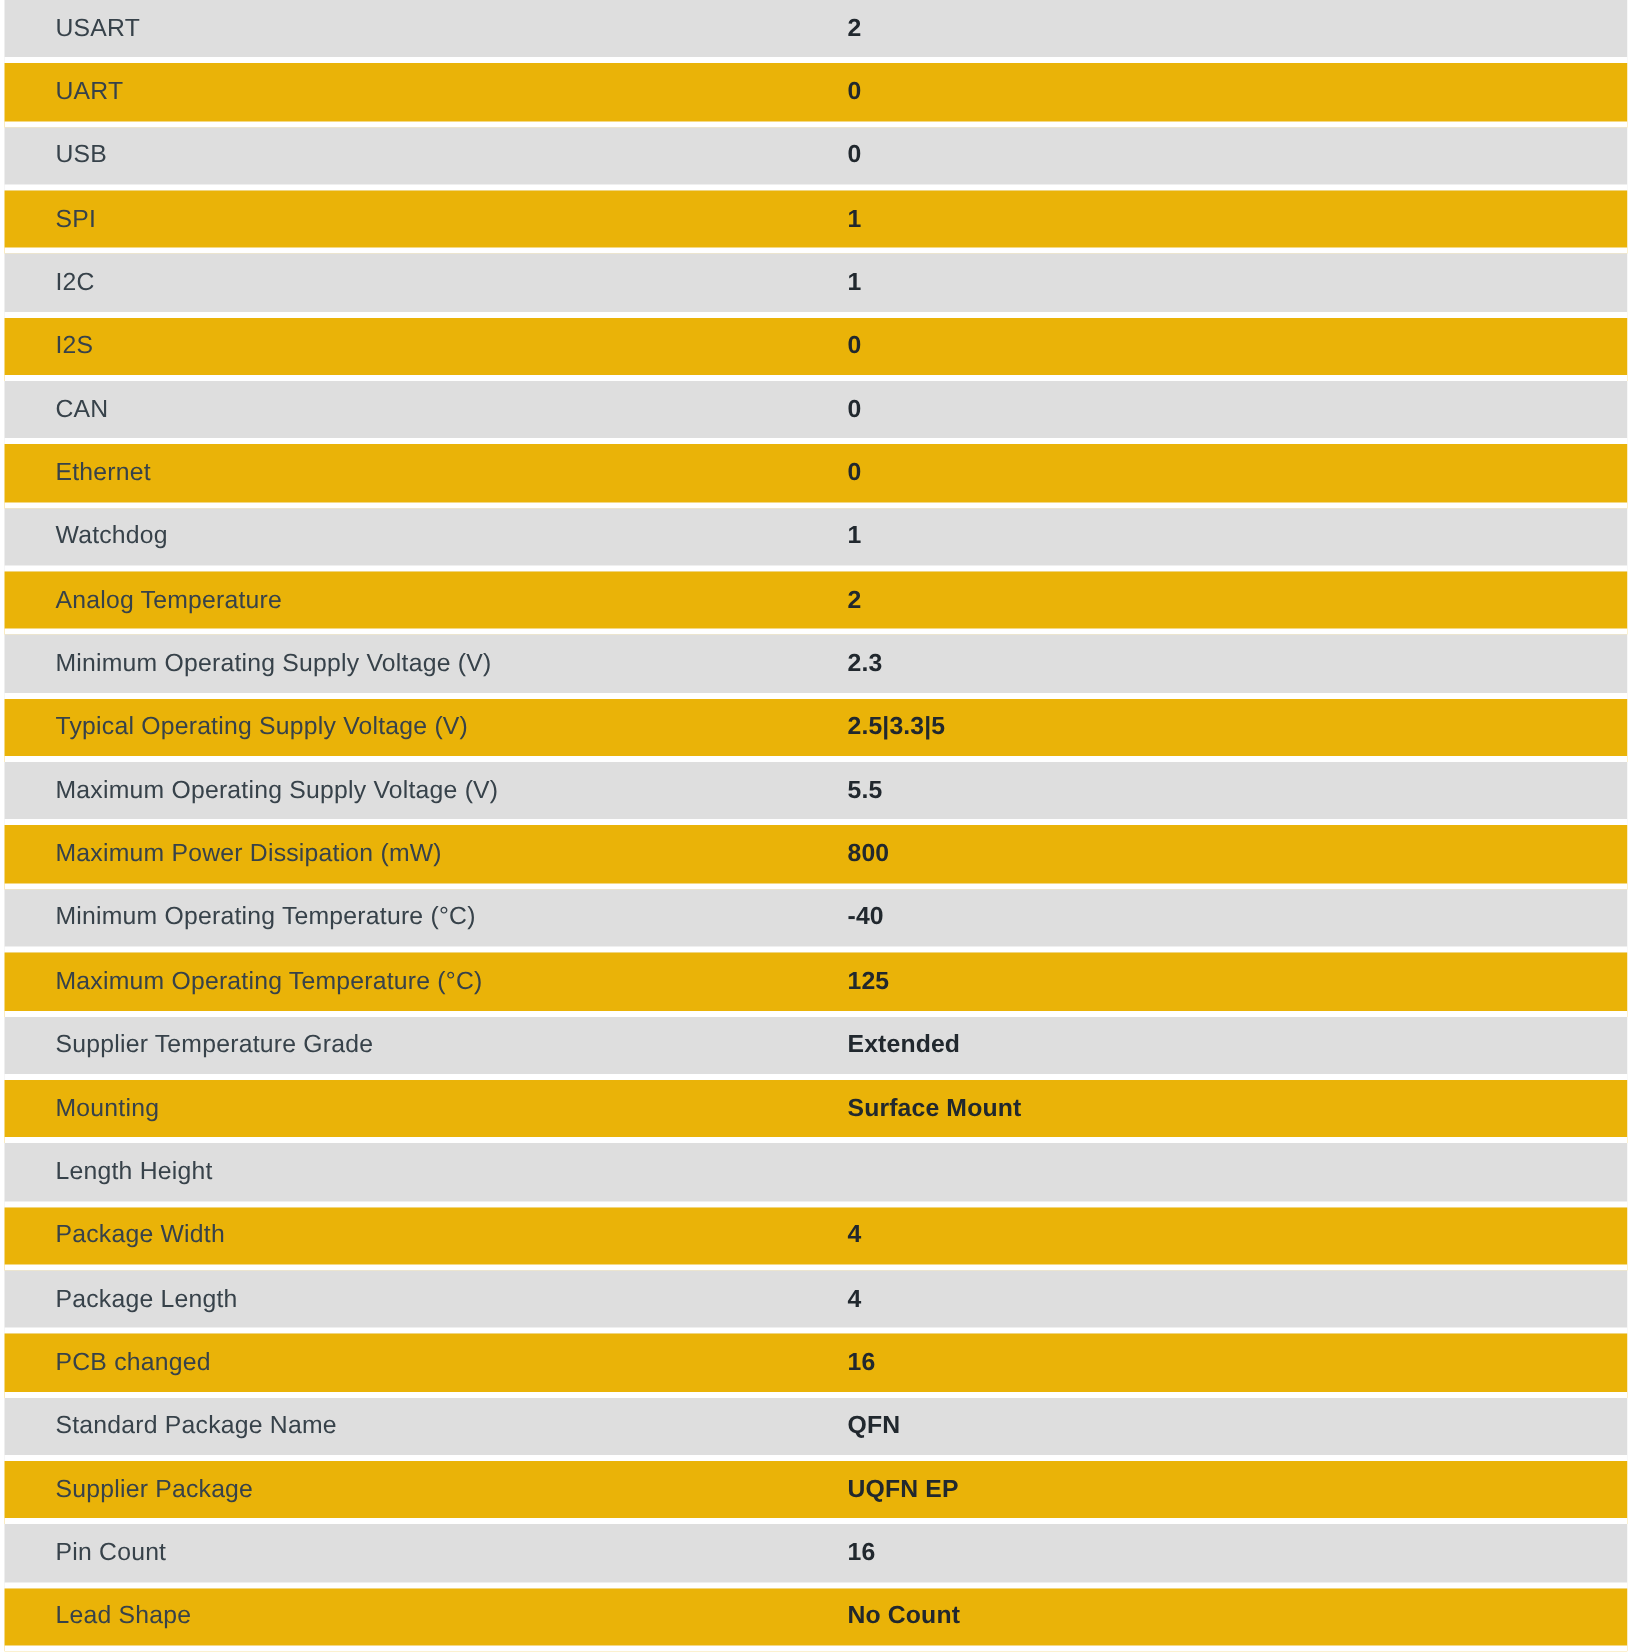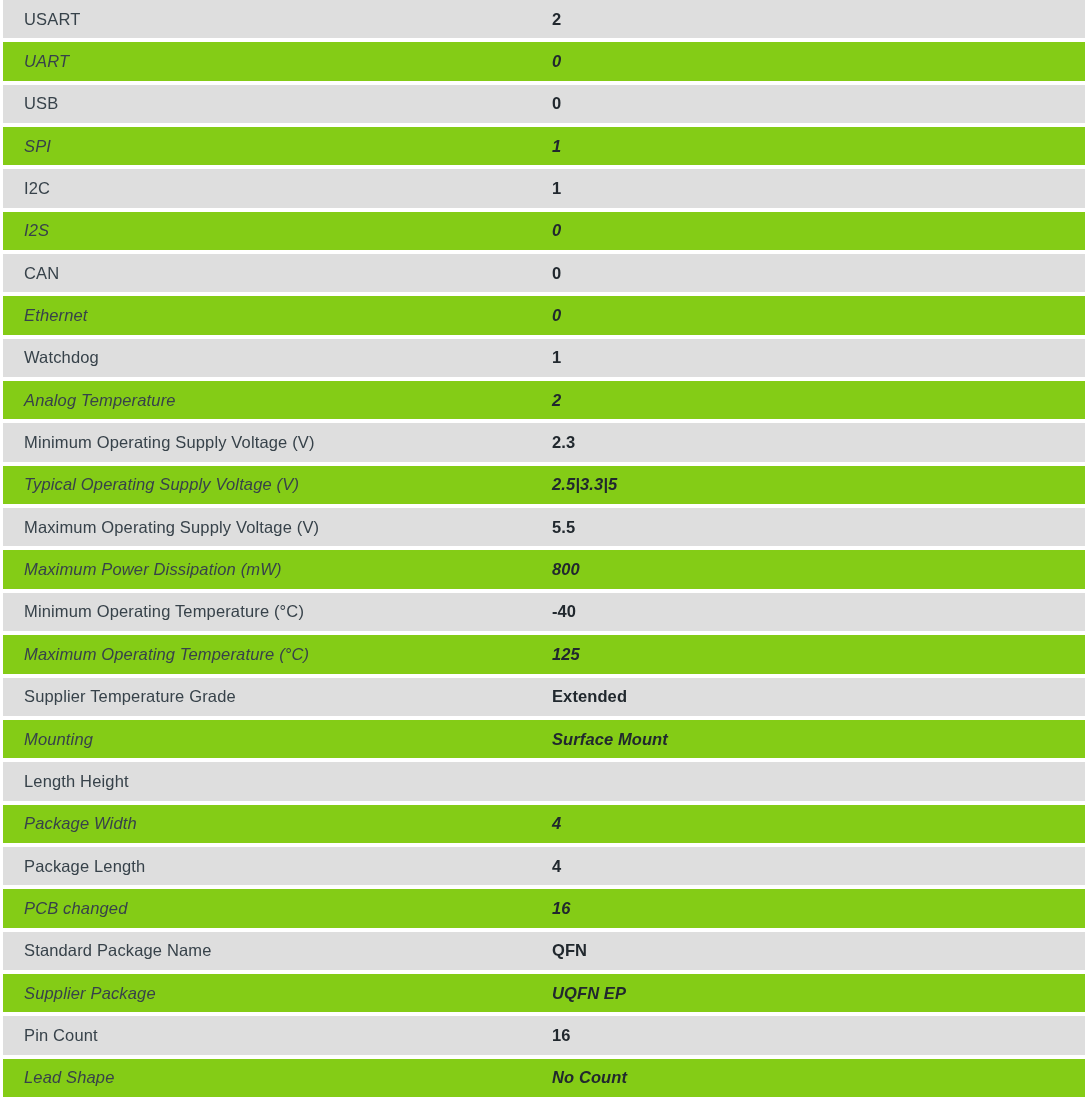--- a/index.html
+++ b/index.html
@@ -17,26 +17,25 @@
     display: flex;
     align-items: center;
     height: 42.35px;
     box-sizing: border-box;
     border-bottom: 4.35px solid #ffffff;
   }
   .spec-row.stripe {
     background: #dedede;
   }
   .spec-row.plain {
-    background: #84cc16;
-    font-style: italic;
+    background: #eab308;
   }
   .spec-label {
     flex: 0 0 528px;
-    padding-left: 21px;
+    padding-left: 34px;
     font-size: 16.5px;
     font-weight: 400;
     color: #37424a;
     letter-spacing: 0.15px;
     white-space: nowrap;
   }
   .spec-value {
     flex: 1;
     font-size: 16.5px;
     font-weight: 700;

